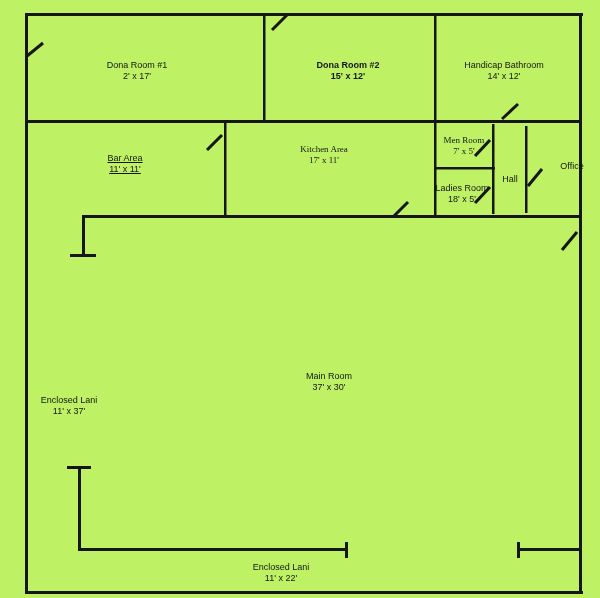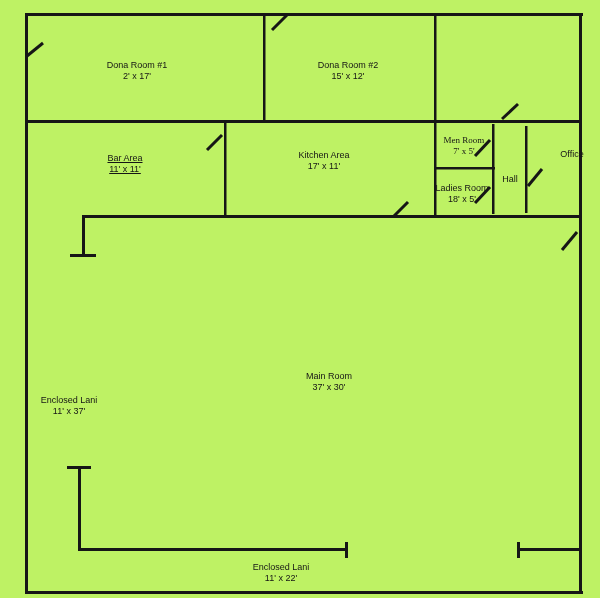--- a/index.html
+++ b/index.html
@@ -25,28 +25,28 @@
     transform: translate(-50%, -50%);
     text-align: center;
     font-size: 9px;
     line-height: 11px;
     color: #151515;
     white-space: nowrap;
   }
   .room-label span { display: block; }
 
   .lbl-dona1       { left: 137px; top: 71px; }
-  .lbl-dona2       { left: 348px; top: 71px; }
+  .lbl-dona2       { left: 348px; top: 71px; font-weight: bold; }
   .lbl-handicap    { left: 504px; top: 71px; }
   .lbl-bar         { left: 125px; top: 164px; text-decoration: underline; }
-  .lbl-kitchen     { left: 324px; top: 161px; }
+  .lbl-kitchen     { left: 324px; top: 155px; font-family: Liberation Serif, serif; }
   .lbl-men         { left: 464px; top: 146px; font-family: Liberation Serif, serif; }
   .lbl-ladies      { left: 462px; top: 194px; }
   .lbl-hall        { left: 510px; top: 179px; text-align: center; }
-  .lbl-office      { left: 552px; top: 154px; padding-left: 40px; }
+  .lbl-office      { left: 552px; top: 166px; padding-left: 40px; }
   .lbl-main        { left: 329px; top: 382px; }
   .lbl-lani-left   { left: 69px;  top: 406px; }
   .lbl-lani-bottom { left: 281px; top: 573px; }
 </style>
 </head>
 <body>
 
 <div class="plan">
 
   <svg width="600" height="598" viewBox="0 0 600 598">
@@ -95,20 +95,24 @@
   <div class="room-label lbl-dona1">
     <span>Dona Room #1</span>
     <span>2' x 17'</span>
   </div>
 
   <div class="room-label lbl-dona2">
     <span>Dona Room #2</span>
     <span>15' x 12'</span>
   </div>
 
+  <div class="room-label lbl-handicap">
+    <span>Handicap Bathroom</span>
+    <span>14' x 12'</span>
+  </div>
 
   <div class="room-label lbl-bar">
     <span>Bar Area</span>
     <span>11' x 11'</span>
   </div>
 
   <div class="room-label lbl-kitchen">
     <span>Kitchen Area</span>
     <span>17' x 11'</span>
   </div>

